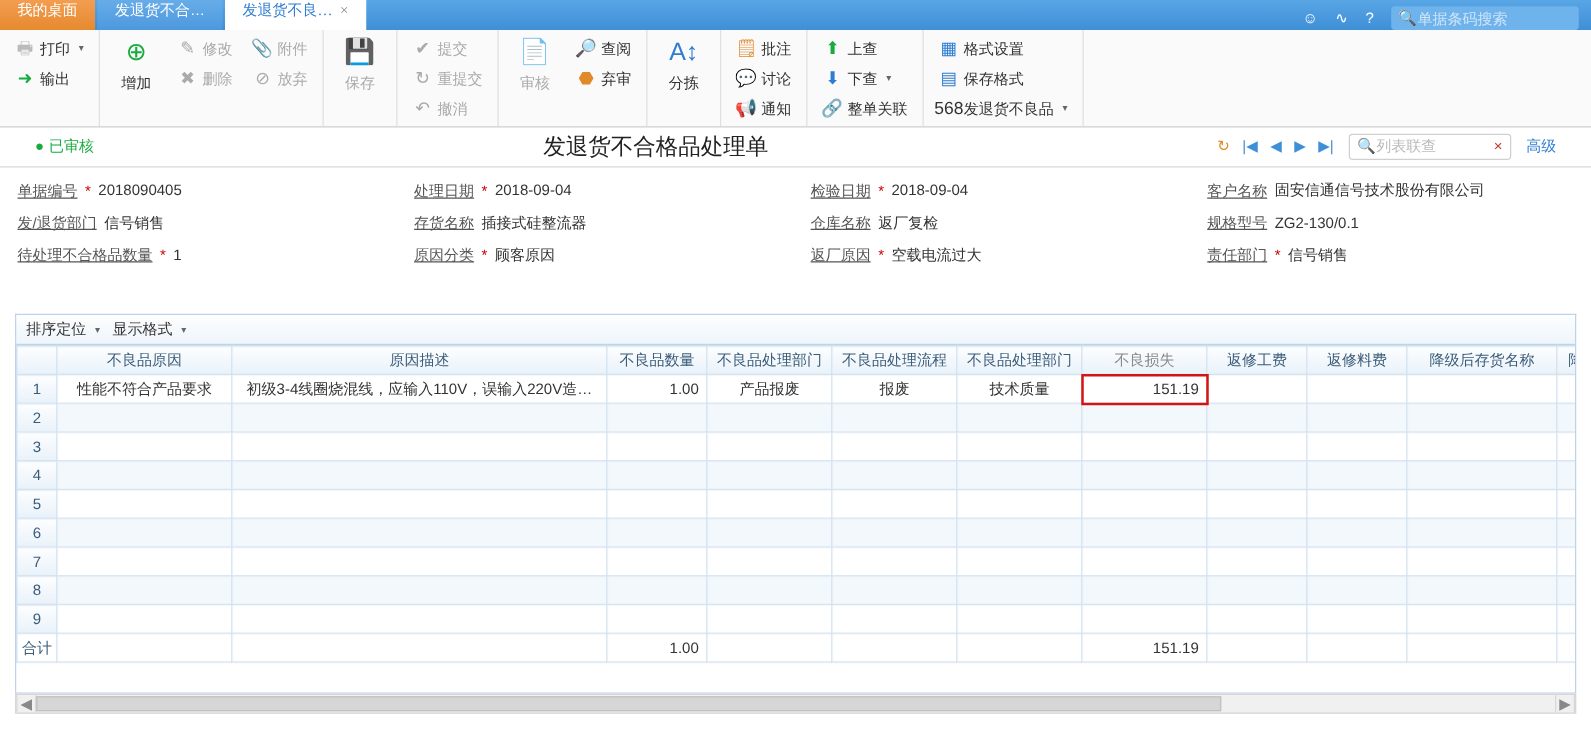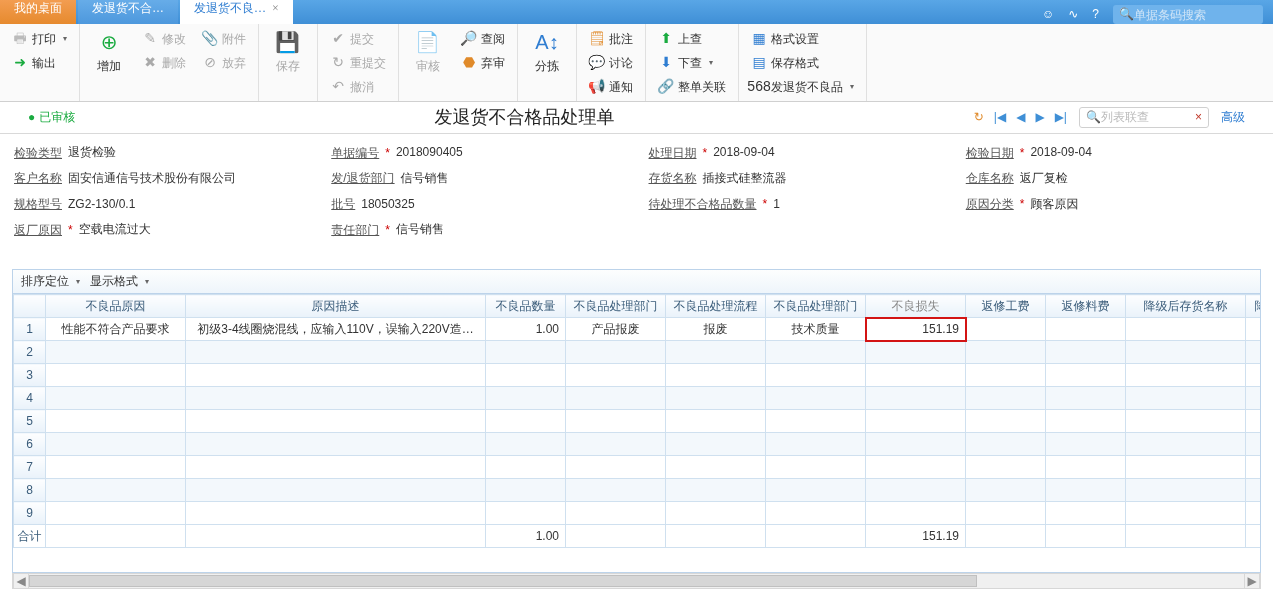--- a/index.html
+++ b/index.html
@@ -253,24 +253,20 @@
   <div class="listsearch">
     <span class="i-grey">🔍</span>
     <input placeholder="列表联查" style="">
     <span class="i-red">×</span>
   </div>
   <span class="adv">高级</span>
 </div>
 
 <div class="form">
   <div class="fld">
-      <span class="lab">检验类型</span>
-      <span class="val">退货检验</span>
-    </div>
-  <div class="fld">
       <span class="lab">单据编号</span>
       <span class="req">*</span>
       <span class="val">2018090405</span>
     </div>
   <div class="fld">
       <span class="lab">处理日期</span>
       <span class="req">*</span>
       <span class="val">2018-09-04</span>
     </div>
 
@@ -292,24 +288,20 @@
       <span class="val">插接式硅整流器</span>
     </div>
 
   <div class="fld">
       <span class="lab">仓库名称</span>
       <span class="val">返厂复检</span>
     </div>
   <div class="fld">
       <span class="lab">规格型号</span>
       <span class="val">ZG2-130/0.1</span>
-    </div>
-  <div class="fld">
-      <span class="lab">批号</span>
-      <span class="val">18050325</span>
     </div>
   <div class="fld">
       <span class="lab">待处理不合格品数量</span>
       <span class="req">*</span>
       <span class="val">1</span>
     </div>
 
   <div class="fld">
       <span class="lab">原因分类</span>
       <span class="req">*</span>

